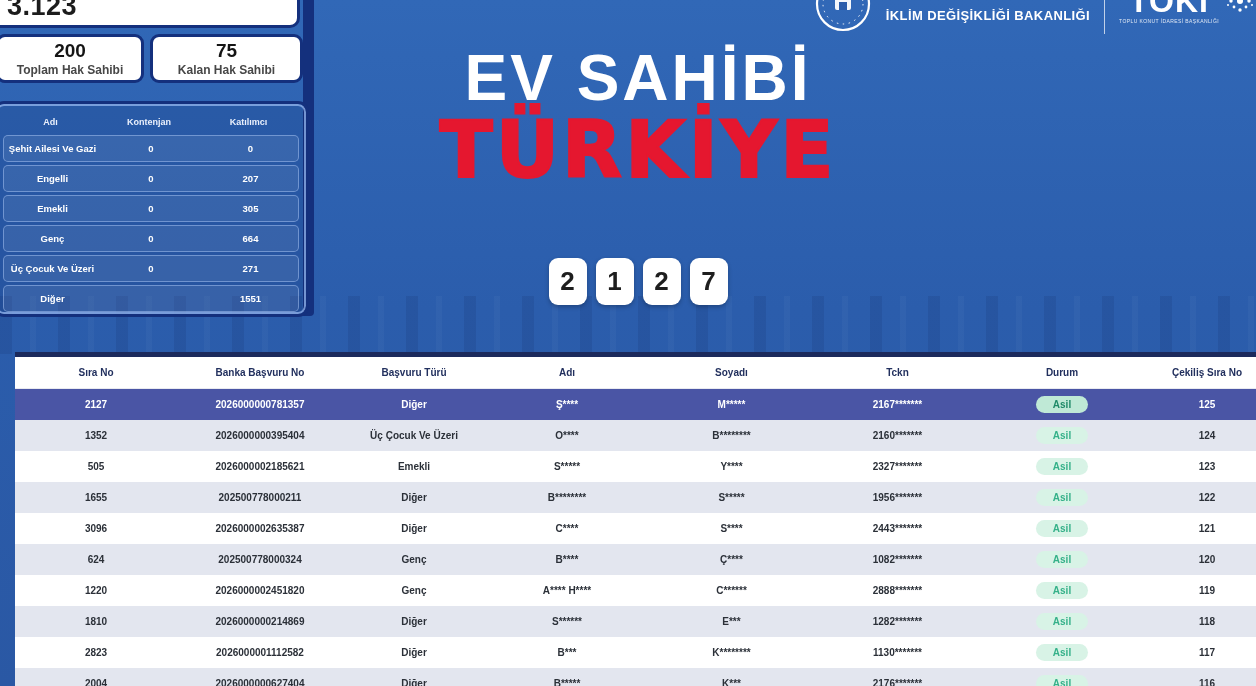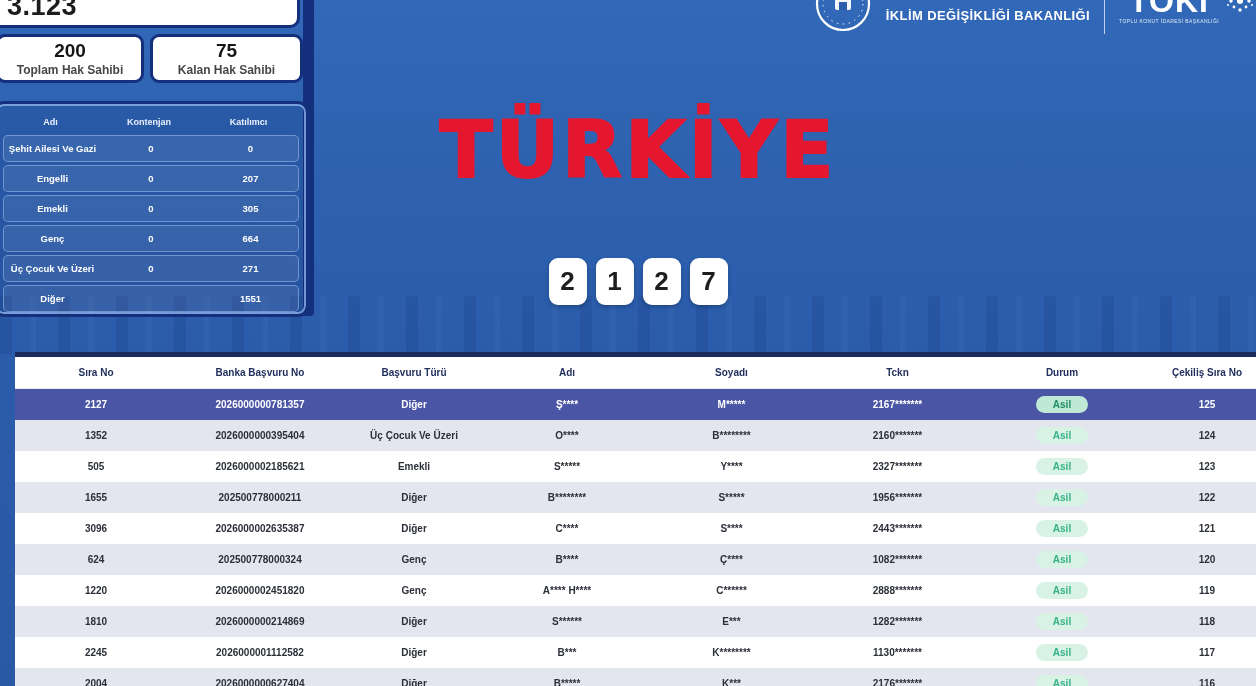--- a/index.html
+++ b/index.html
@@ -191,20 +191,21 @@
           <circle cx="16" cy="0.5" r="1"></circle>
             <circle cx="28" cy="10" r="1"></circle>
           <circle cx="28" cy="18" r="1"></circle>
             <circle cx="4" cy="10" r="1"></circle>
           <circle cx="4" cy="18" r="1"></circle>
         </svg>
       </span>
     </span>
   </div>
 
+  <div class="title1">EV SAHİBİ</div>
   <div class="title2">TÜRKİYE</div>
 
 
   <div class="digits-row" id="digits-row">
       <div class="digit-box">2</div>
       <div class="digit-box">1</div>
       <div class="digit-box">2</div>
       <div class="digit-box">7</div>
     </div>
 </div>
@@ -296,21 +297,21 @@
     <span>1810</span>
     <span>2026000000214869</span>
     <span>Diğer</span>
     <span>S******</span>
     <span>E***</span>
     <span>1282*******</span>
     <span><span class="badge">Asil</span></span>
     <span>118</span>
   </div>
       <div class="rgrid rrow">
-    <span>2245</span>
+    <span>2823</span>
     <span>2026000001112582</span>
     <span>Diğer</span>
     <span>B***</span>
     <span>K********</span>
     <span>1130*******</span>
     <span><span class="badge">Asil</span></span>
     <span>117</span>
   </div>
       <div class="rgrid rrow">
     <span>2004</span>

